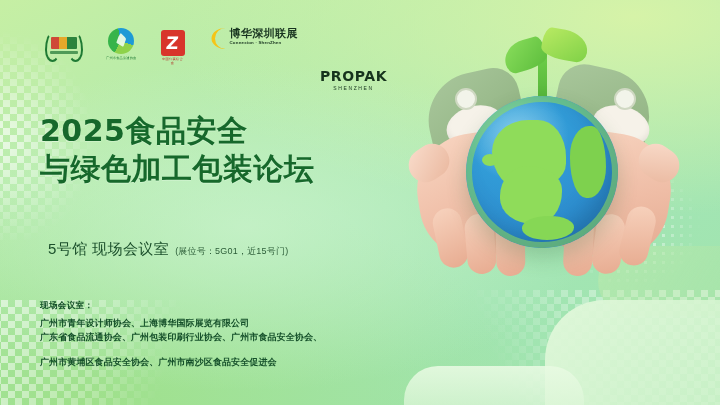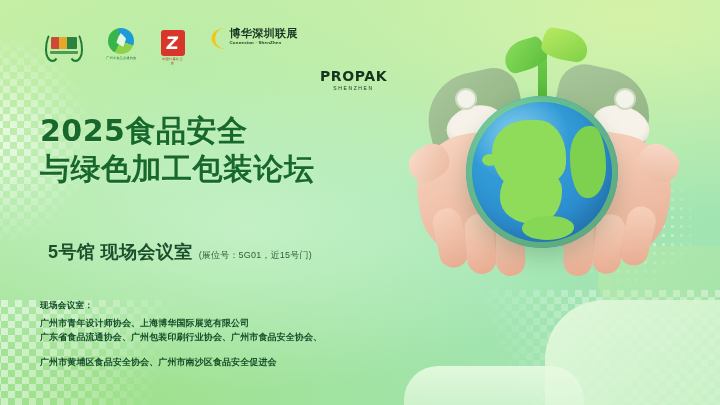--- a/index.html
+++ b/index.html
@@ -206,21 +206,21 @@
     font-size:21px; font-weight:bold; color:#17682c; line-height:1;
     font-family:"DejaVu Sans",sans-serif; letter-spacing:.3px;
     padding-bottom:1px;
   }
 
   
   #venueRow{
     position:absolute; left:48px; top:240px;
     display:flex; align-items:baseline; gap:6px;
   }
-  #venueMain{ font-size:18px; font-weight:bold; color:#1b4f2b; letter-spacing:.4px; }
+  #venueMain{ font-size:15px; font-weight:normal; color:#1b4f2b; letter-spacing:.4px; }
   #venueNote{ font-size:9px; color:#2c5d38; letter-spacing:.2px; }
 
   
   .foot{ position:absolute; left:40px; color:#15502a; }
   #footA{ top:300px; }
   #footB{ top:356px; }
   .foot .hd{ font-size:8.5px; font-weight:bold; letter-spacing:.4px; margin-bottom:5px; }
   .foot .ln{ font-size:9px; font-weight:bold; line-height:1.55; letter-spacing:.1px; }
 
   

